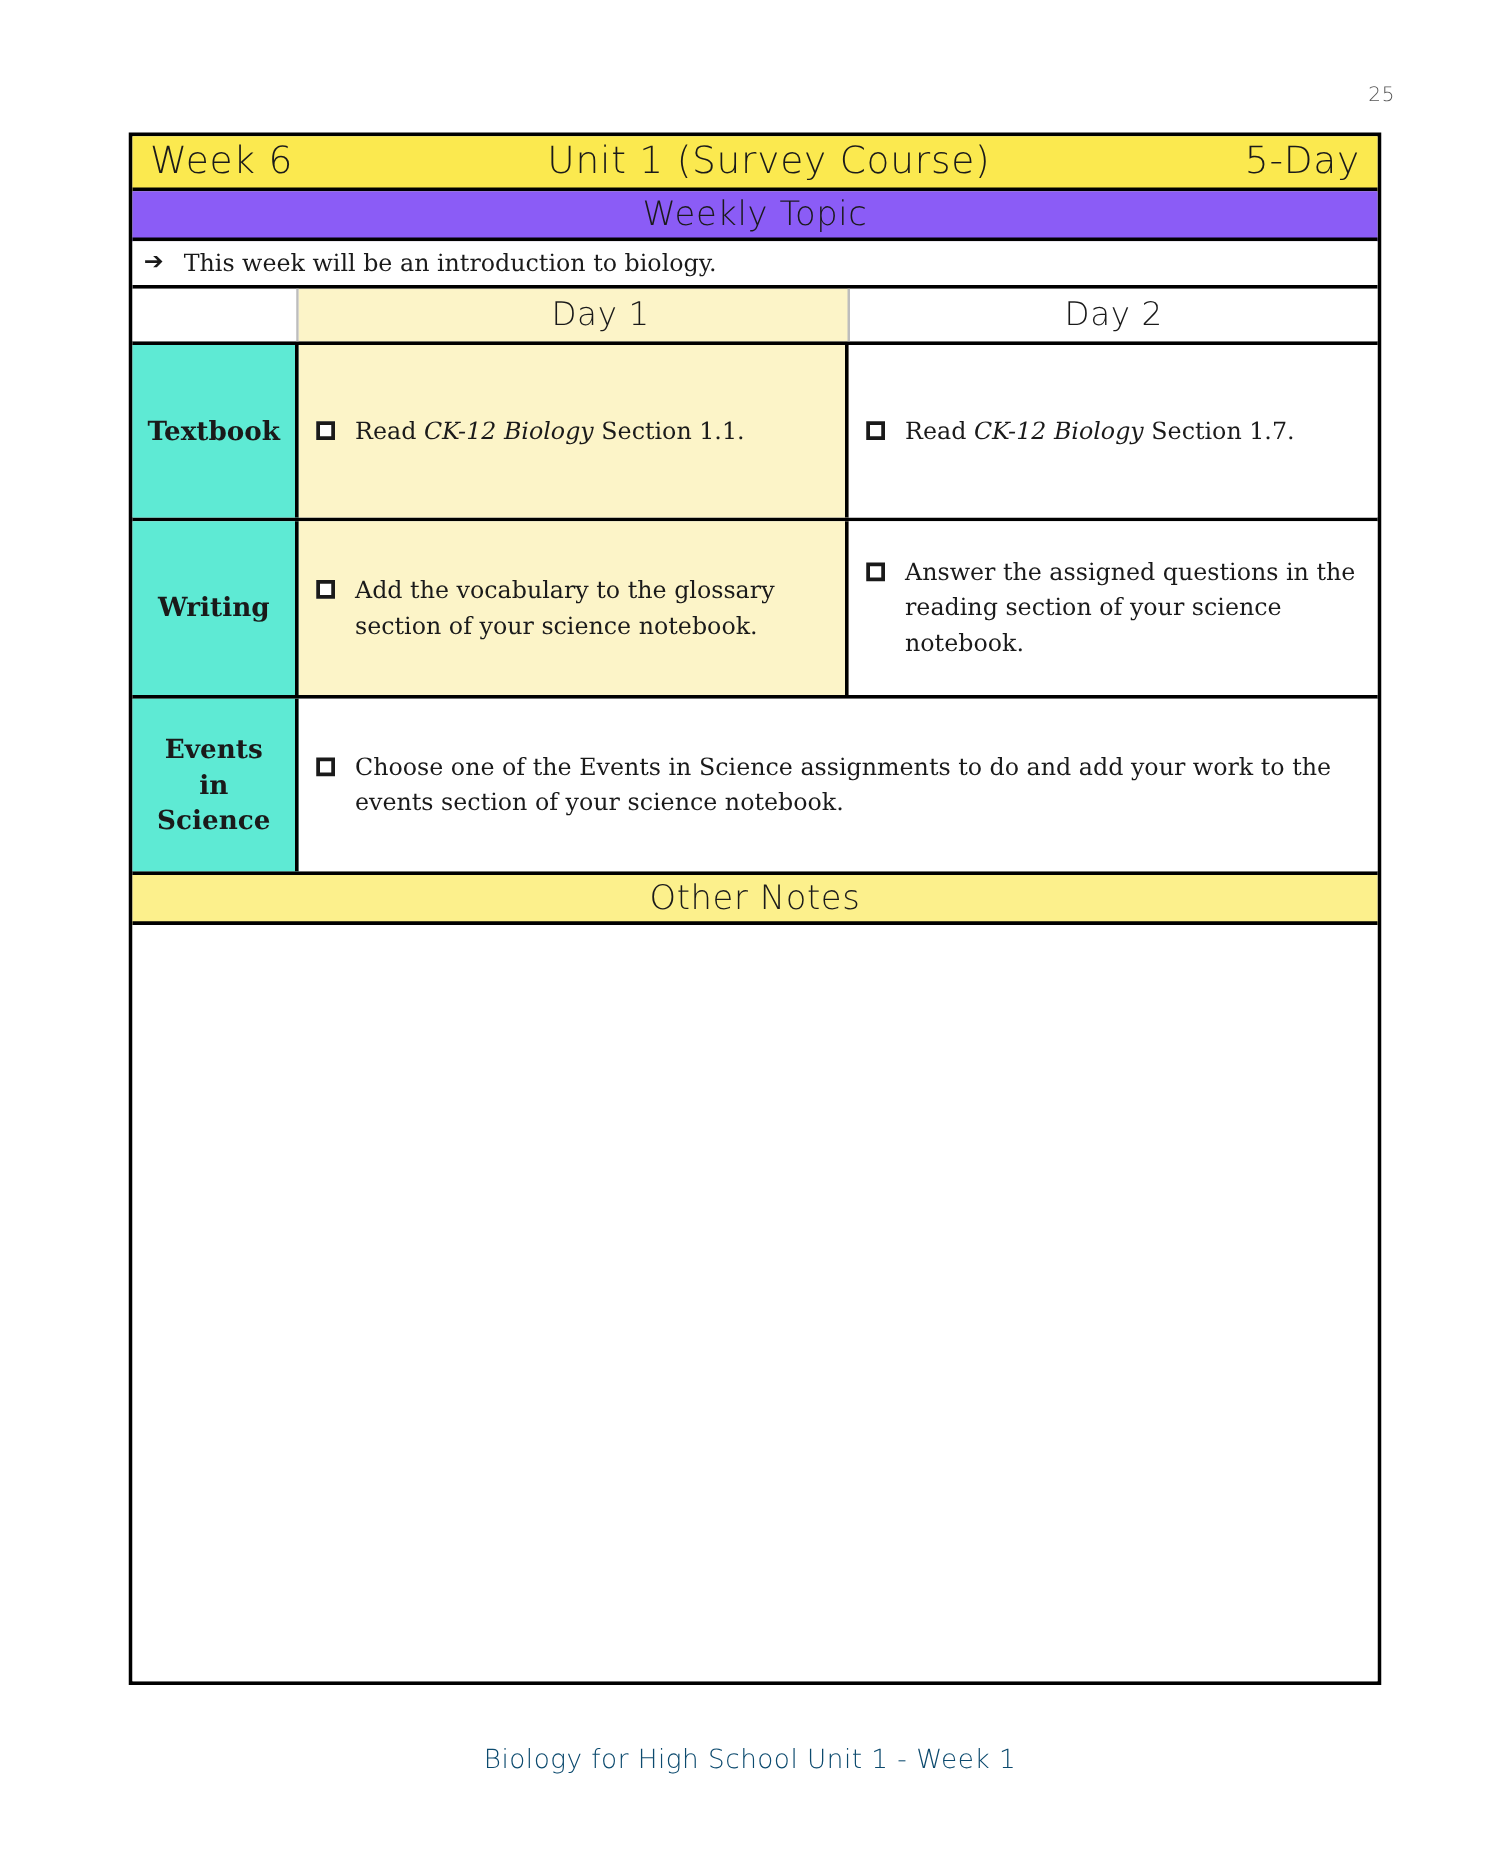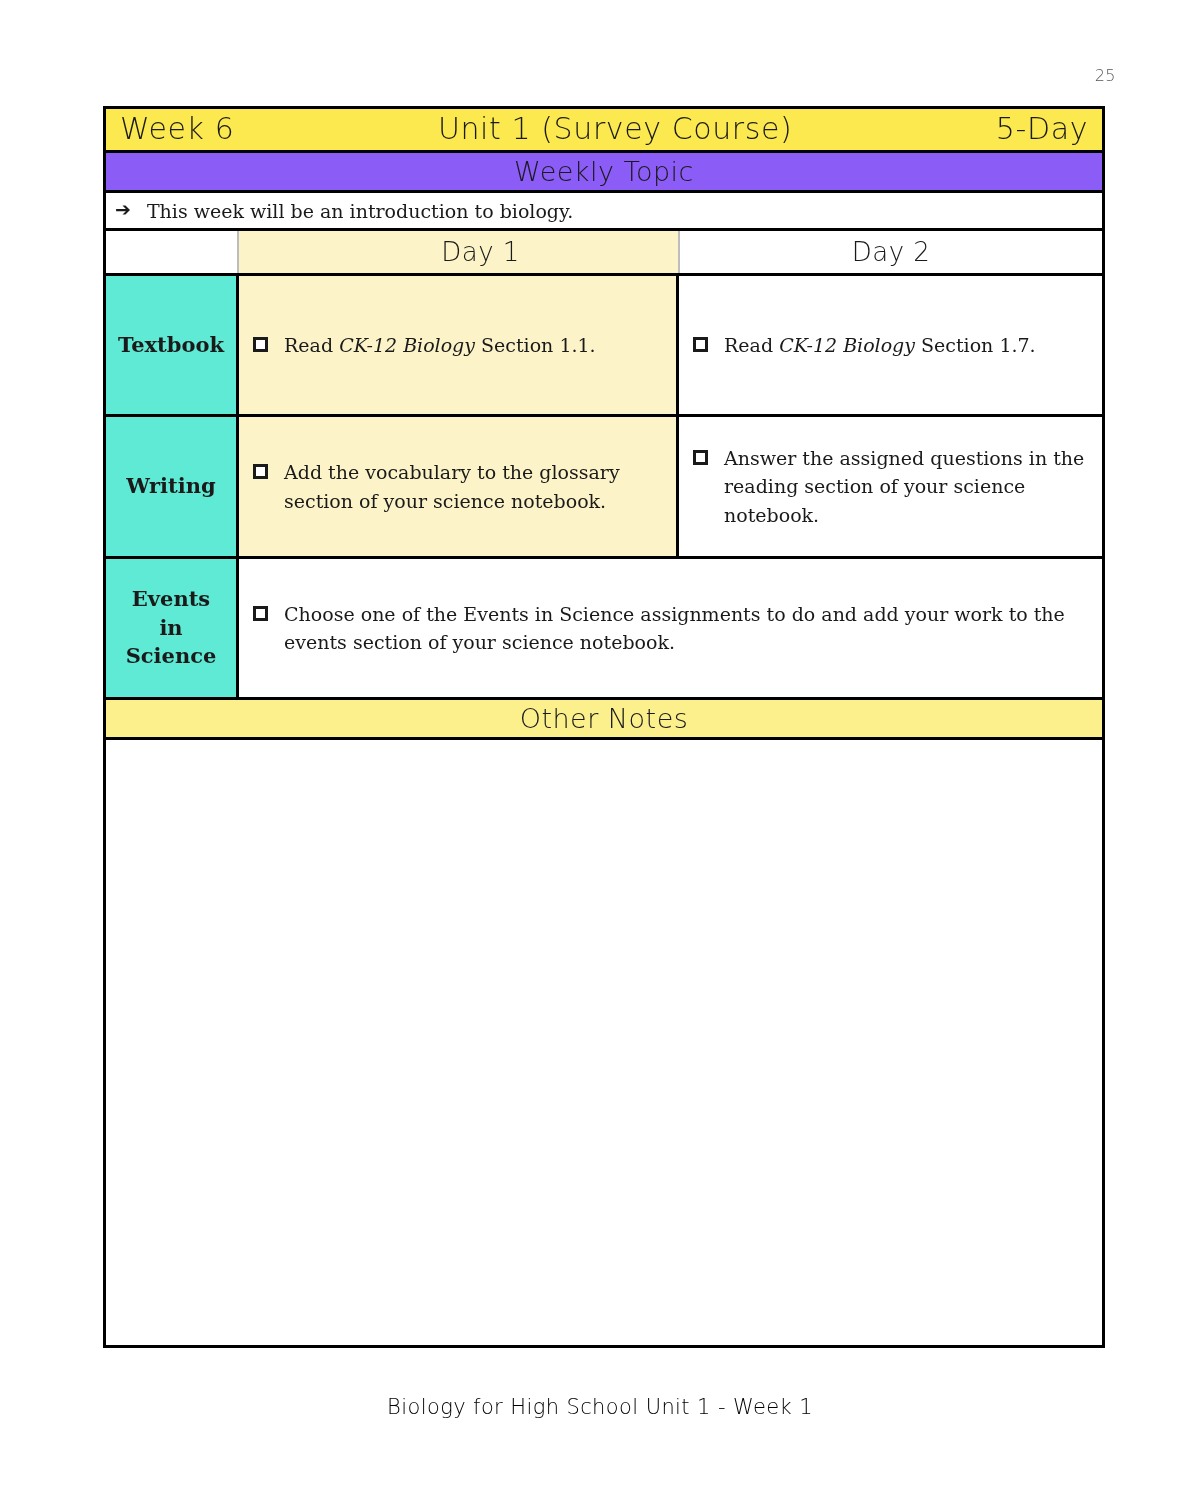--- a/index.html
+++ b/index.html
@@ -231,21 +231,21 @@
   
   .footer {
     position: absolute;
     left: 0;
     top: 1395px;
     width: 1200px;
     text-align: center;
     font-family: "DejaVu Sans", sans-serif;
     font-weight: 300;
     font-size: 21px;
-    color: #000000;
+    color: #0c4a6e;
     letter-spacing: 0.4px;
   }
 </style>
 </head>
 <body>
 
 <div class="page-number">25</div>
 
 <div class="sheet">
 

